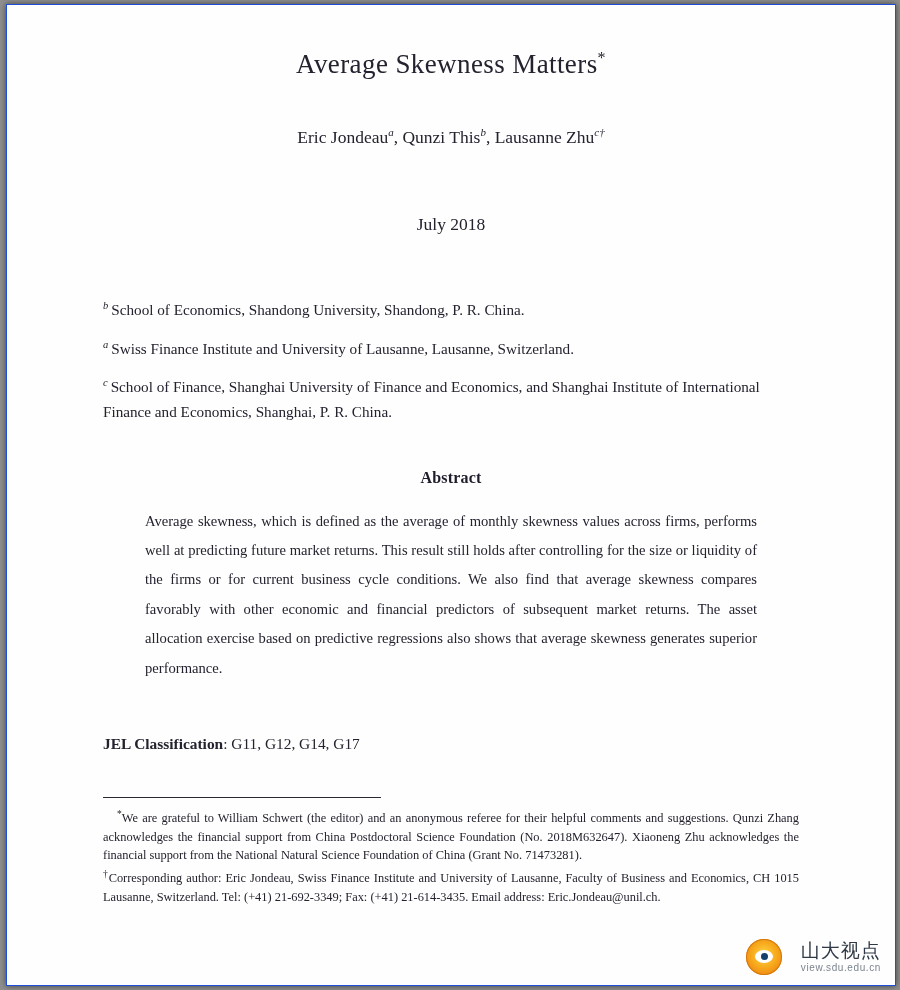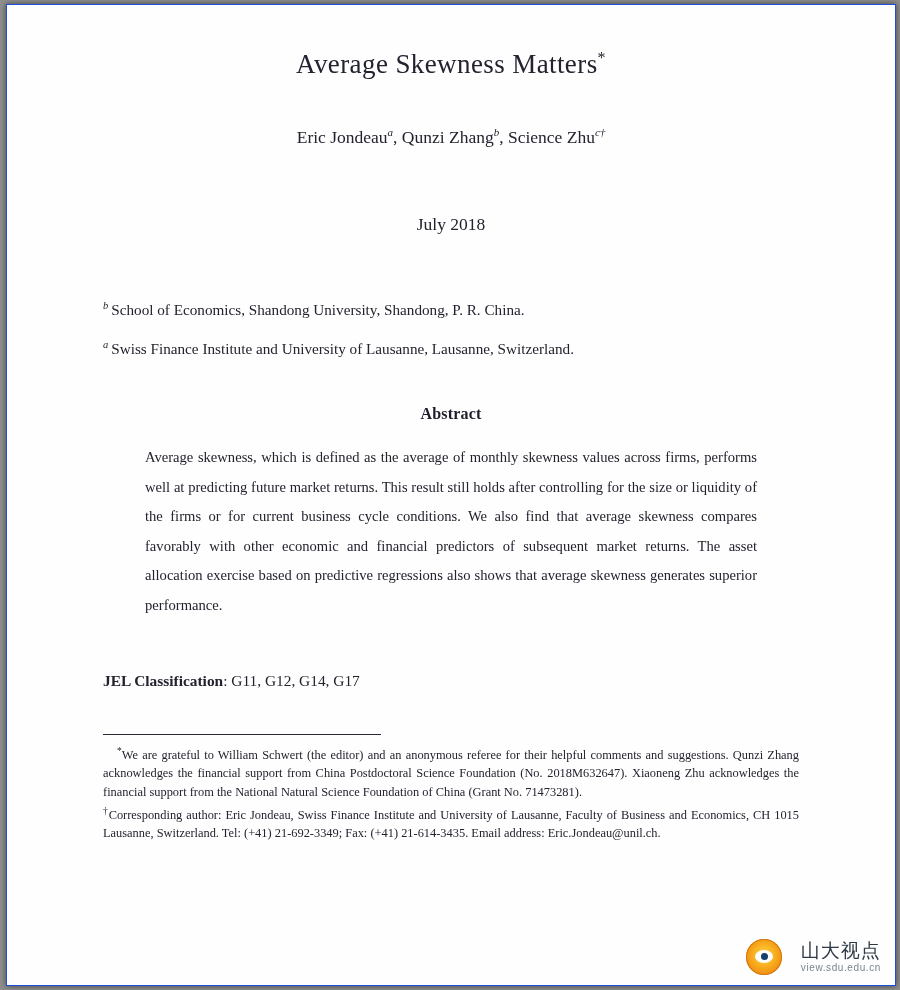--- a/index.html
+++ b/index.html
@@ -188,31 +188,34 @@
 
 <div class="page-shadow">
   <div class="paper">
     <div class="content">
 
       <div class="title">
         <span>Average Skewness Matters</span><sup>*</sup>
       </div>
 
       <div class="authors">
-        <span>Eric Jondeau</span><sup>a</sup>, <span>Qunzi Zhang</span><sup>b</sup>, <span>Science Zhu</span><sup>c†</sup>
+        <span>Eric Jondeau</span><sup>a</sup>, <span>Qunzi This</span><sup>b</sup>, <span>Lausanne Zhu</span><sup>c†</sup>
       </div>
 
       <div class="date">July 2018</div>
 
       <div class="affils">
         <div class="affil">
           <sup>b</sup><span>School of Economics, Shandong University, Shandong, P. R. China.</span>
         </div>
         <div class="affil">
           <sup>a</sup><span>Swiss Finance Institute and University of Lausanne, Lausanne, Switzerland.</span>
+        </div>
+        <div class="affil">
+          <sup>c</sup><span>School of Finance, Shanghai University of Finance and Economics, and Shanghai Institute of International Finance and Economics, Shanghai, P. R. China.</span>
         </div>
       </div>
 
       <div class="abstract-head">Abstract</div>
       <div class="abstract-body">Average skewness, which is defined as the average of monthly skewness values across firms, performs well at predicting future market returns. This result still holds after controlling for the size or liquidity of the firms or for current business cycle conditions. We also find that average skewness compares favorably with other economic and financial predictors of subsequent market returns. The asset allocation exercise based on predictive regressions also shows that average skewness generates superior performance.</div>
 
       <div class="kw-block">
         <div>
           <b>JEL Classification</b><span>: G11, G12, G14, G17</span>
         </div>

